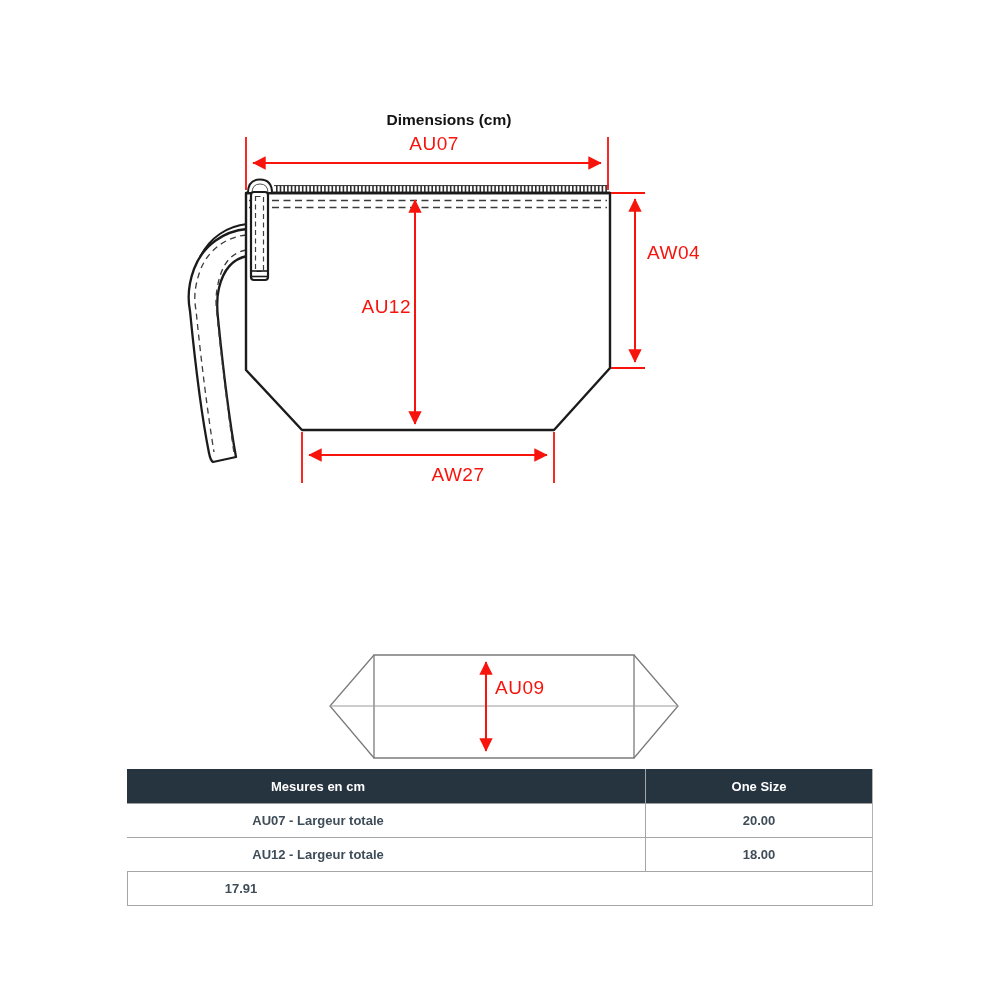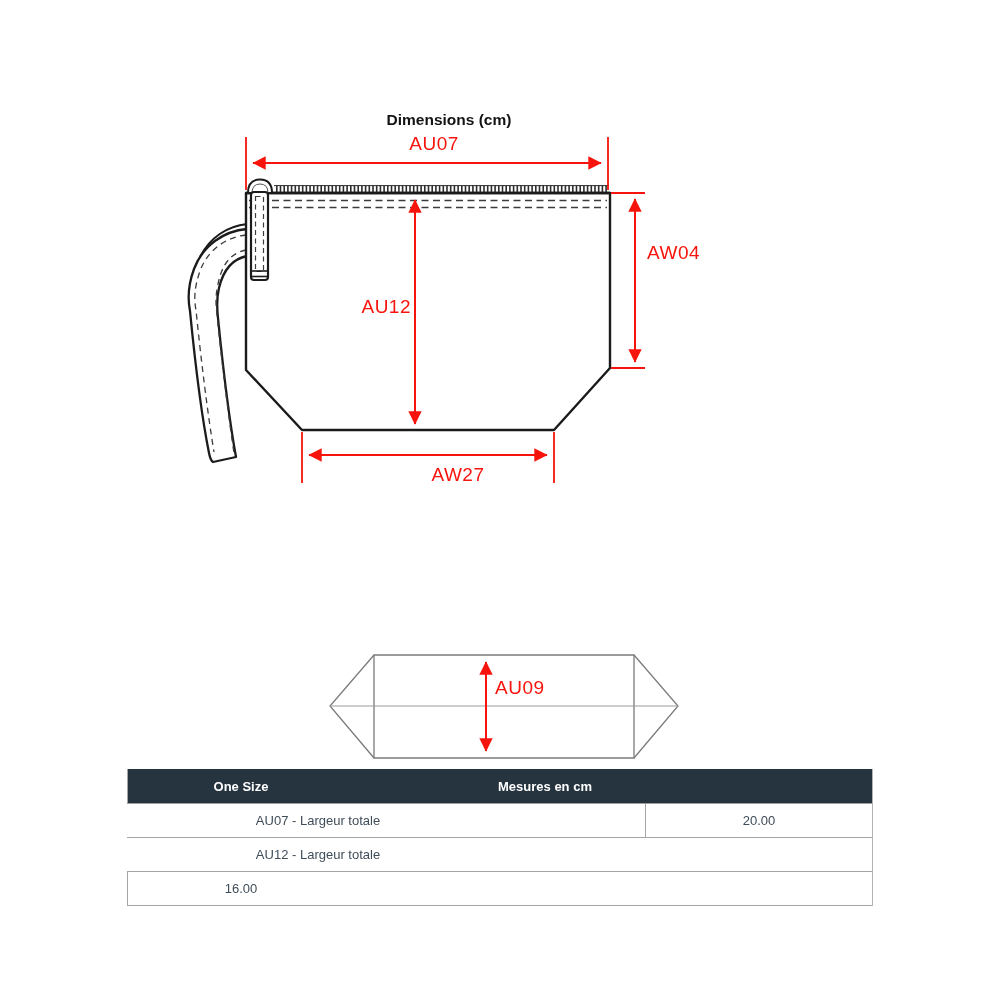--- a/index.html
+++ b/index.html
@@ -10,21 +10,21 @@
   .diagram-title{fill:#131313;font-size:15.5px;font-weight:600;}
 
   
   .size-table{position:absolute;left:127px;top:769px;width:745px;border-right:1px solid #b3b3b3;}
   .thead{display:flex;height:34px;background:#263440;border-bottom:1.5px solid #9d9d9d;}
   .th{color:#fff;font-weight:bold;font-size:13px;}
   .cell{display:flex;align-items:center;justify-content:center;box-sizing:border-box;}
   .col-left{width:518px;padding-right:136px;}
   .col-right{width:227px;border-left:1px solid #a5a5a5;}
   .tr{display:flex;height:33px;background:#ffffff;border-bottom:1.5px solid #a5a5a5;}
-  .td{font-size:13px;color:#3f4d59;}
+  .td{font-size:13px;color:#3f4d59;font-weight:bold;}
 </style>
 </head>
 <body>
 
 <div id="page">
 
   <svg width="1000" height="1000" viewBox="0 0 1000 1000">
     <defs>
       <marker id="arr" viewBox="0 0 12 12" refX="10.5" refY="6" markerWidth="8" markerHeight="8" orient="auto-start-reverse">
         <path d="M1,1 L11,6 L1,11 Z" fill="#f7140c"></path>
@@ -90,28 +90,29 @@
       <path d="M610,655 L654,706 L610,758"></path>
       <line x1="306" y1="706" x2="654" y2="706" stroke="#9b9b9b" stroke-width="1"></line>
     </g>
     <line x1="462" y1="662" x2="462" y2="751" stroke="#f7140c" stroke-width="2" marker-start="url(#arr)" marker-end="url(#arr)"></line>
     <text class="dim-label" x="471" y="694" text-anchor="start">AU09</text>
   </svg>
 
   
   <div class="size-table">
     <div class="thead">
+      <div class="cell col-left th">Mesures en cm</div>
       <div class="cell col-right th">One Size</div>
-      <div class="cell col-left th">Mesures en cm</div>
     </div>
     <div class="tr">
       <div class="cell col-left td">AU07 - Largeur totale</div>
       <div class="cell col-right td">20.00</div>
     </div>
     <div class="tr">
       <div class="cell col-left td">AU12 - Largeur totale</div>
+      <div class="cell col-right td">18.00</div>
     </div>
     <div class="tr">
-      <div class="cell col-right td">16.00</div>
+      <div class="cell col-right td">17.91</div>
     </div>
   </div>
 
 </div>
 
 </body></html>

